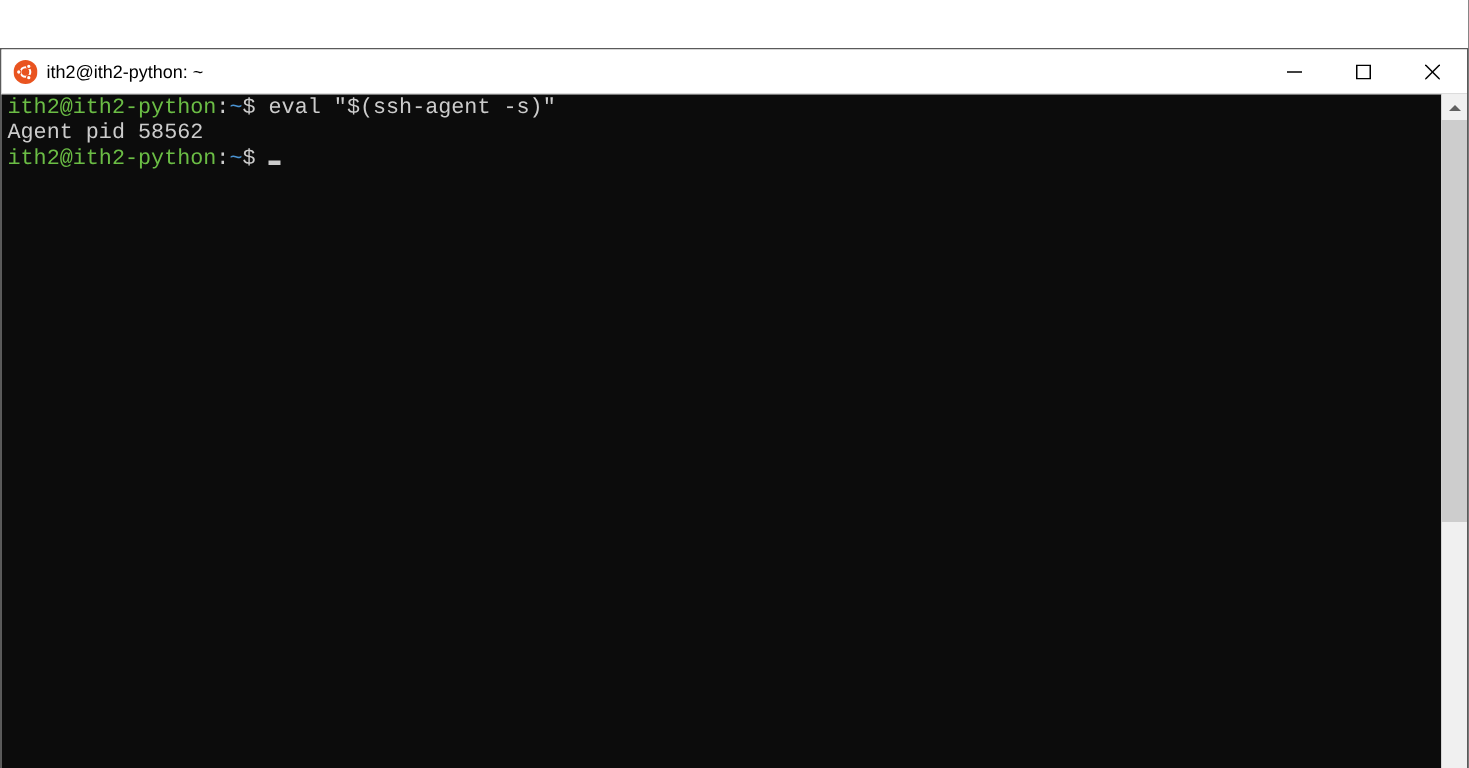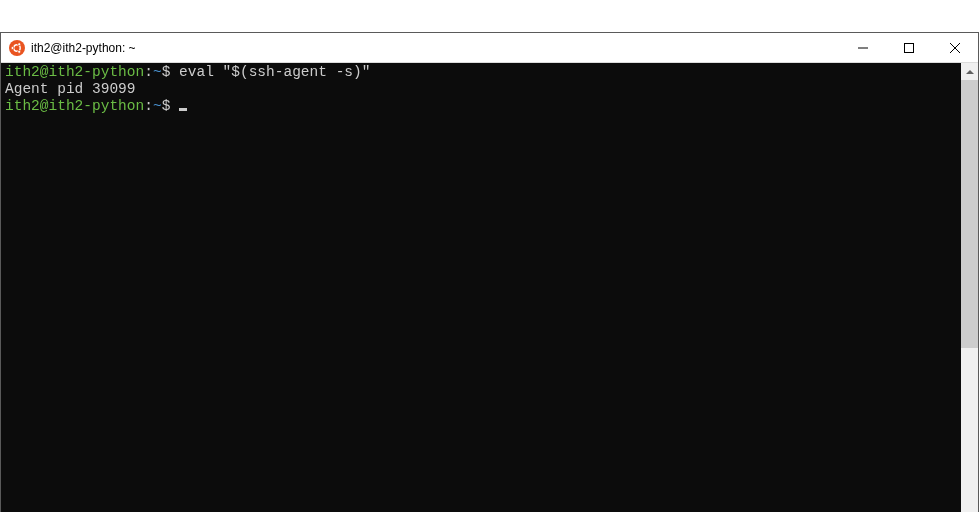--- a/index.html
+++ b/index.html
@@ -145,21 +145,21 @@
         <svg width="10" height="10">
             <line x1="0" y1="0" x2="10" y2="10" stroke="#000" stroke-width="1"></line>
             <line x1="10" y1="0" x2="0" y2="10" stroke="#000" stroke-width="1"></line>
           </svg>
       </div>
     </div>
   </div>
 
   <div class="body-area">
     <div class="terminal"><span class="p-user">ith2@ith2-python</span><span class="p-colon">:</span><span class="p-path">~</span><span class="p-dollar">$ </span><span class="cmd">eval "$(ssh-agent -s)"</span>
-<span class="out">Agent pid 39099</span>
+<span class="out">Agent pid 58562</span>
 <span class="p-user">ith2@ith2-python</span><span class="p-colon">:</span><span class="p-path">~</span><span class="p-dollar">$ </span><span class="cursor"></span></div>
 
     <div class="scrollbar">
       <div class="sb-btn">
           <div class="sb-arrow up"></div>
         </div>
       <div class="sb-track">
         <div class="sb-thumb"></div>
       </div>
       <div class="sb-btn">

